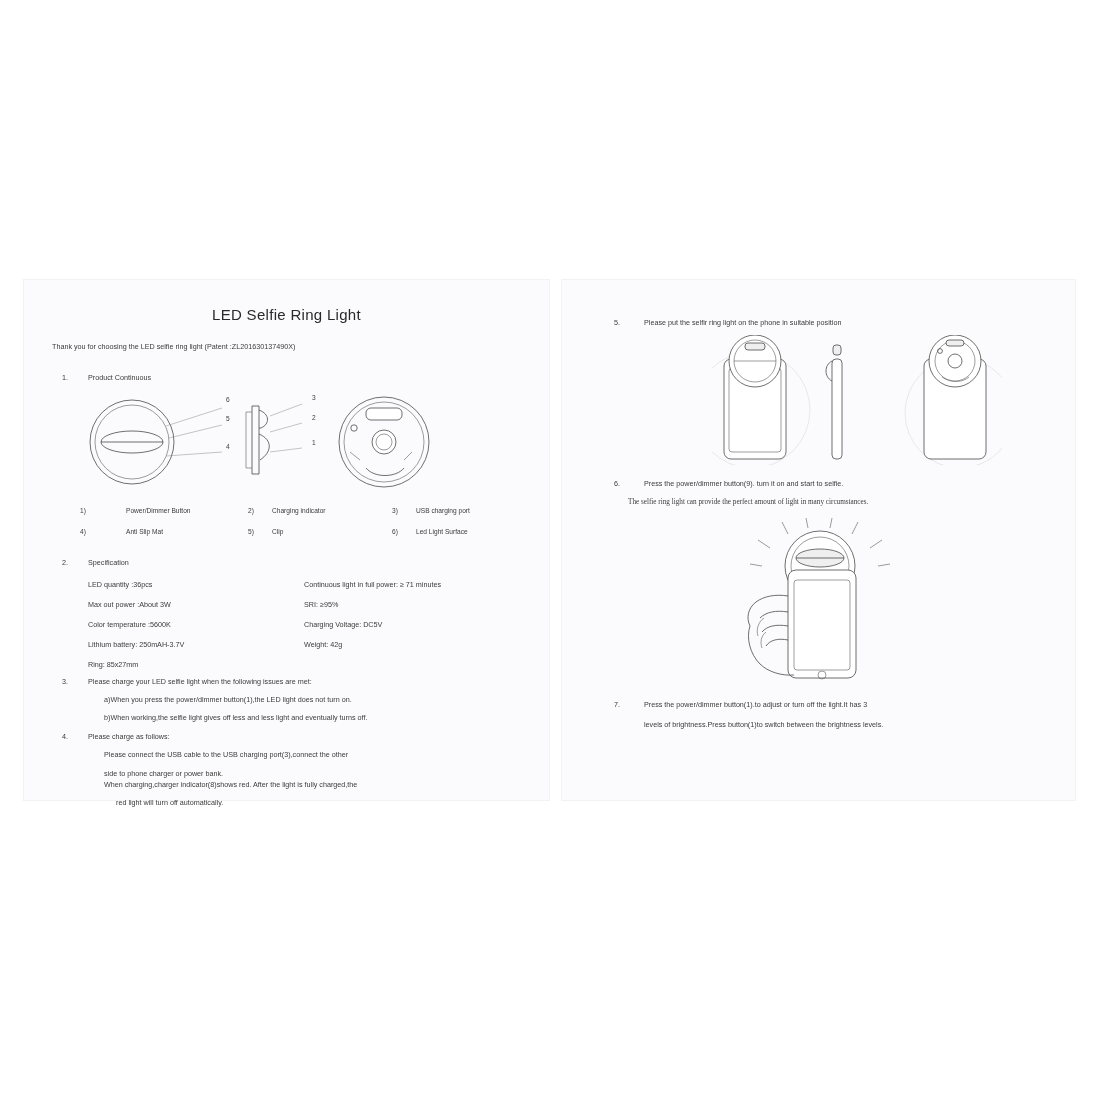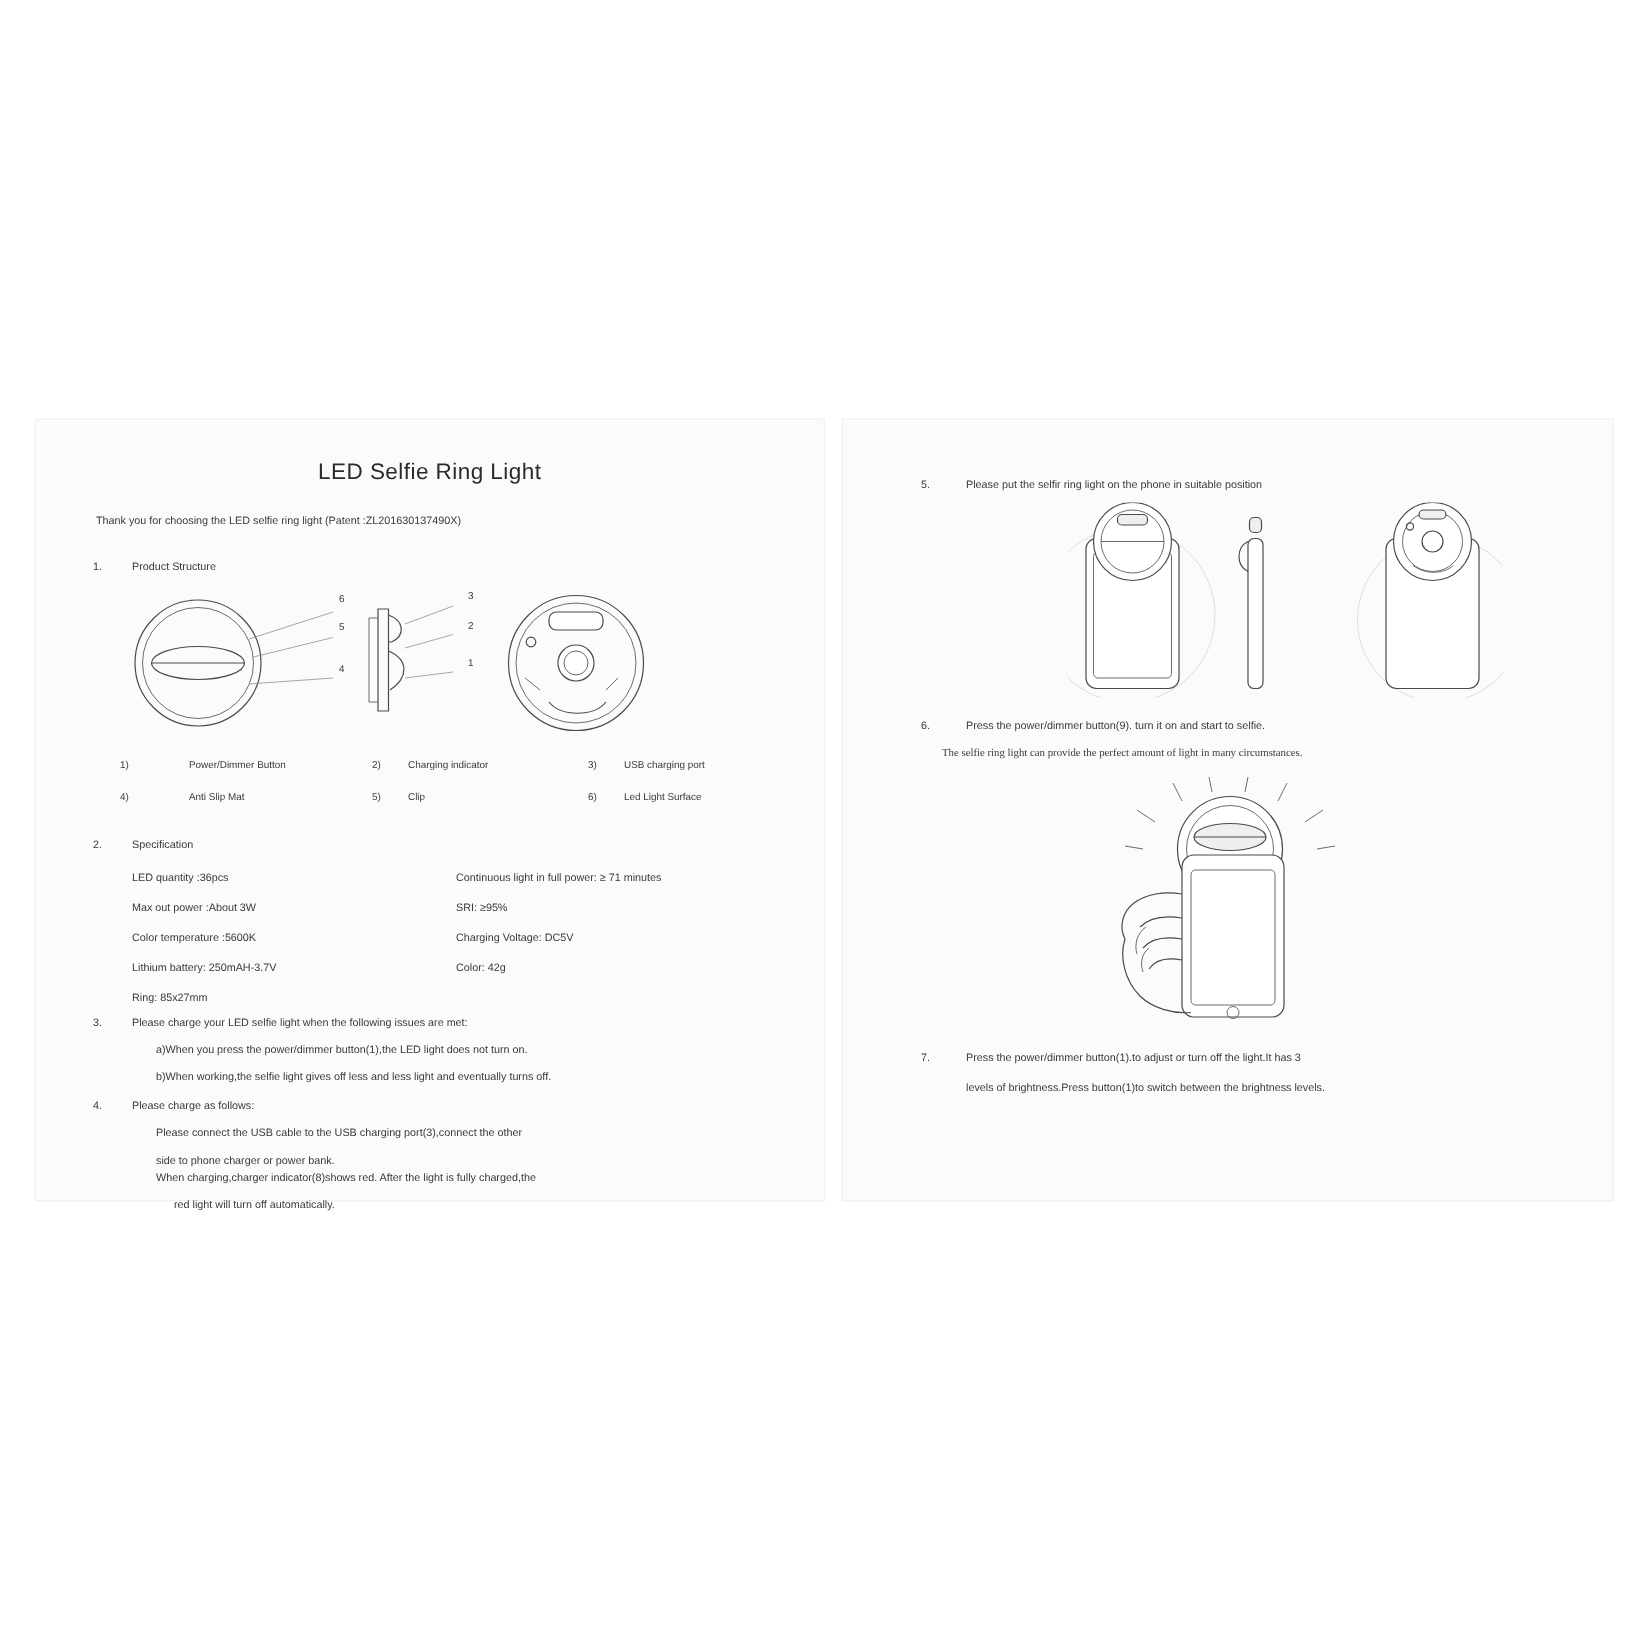--- a/index.html
+++ b/index.html
@@ -71,24 +71,24 @@
 </style>
 </head>
 <body>
 
 <div class="canvas">
 
   <div class="page" id="page-left">
 
     <div class="doc-title">LED Selfie Ring Light</div>
 
-    <div class="txt" style="left:40px; top:62px;text-align:right;">Thank you for choosing the LED selfie ring light  (Patent :ZL201630137490X)</div>
+    <div class="txt" style="left:28px; top:62px;text-align:right;">Thank you for choosing the LED selfie ring light  (Patent :ZL201630137490X)</div>
 
     <div class="num" style="left:38px; top:93px;">1.</div>
-    <div class="txt" style="left:64px; top:93px;">Product Structure</div>
+    <div class="txt" style="left:64px; top:93px;">Product Continuous</div>
 
     <div class="fig" style="left:50px; top:110px;">
       <svg width="430" height="100" viewBox="0 0 430 100">
 
         <circle class="ln" cx="58" cy="52" r="42"></circle>
         <circle class="ln-thin" cx="58" cy="52" r="37"></circle>
         <ellipse class="ln" cx="58" cy="52" rx="31" ry="11"></ellipse>
         <line class="ln" x1="27" y1="52" x2="89" y2="52"></line>
 
         <line class="ln-light" x1="92" y1="36" x2="148" y2="18"></line>
@@ -144,21 +144,21 @@
 
     <div class="txt" style="left:64px; top:300px;">LED quantity :36pcs</div>
     <div class="txt" style="left:64px; top:320px;text-align:center;">Max out power :About 3W</div>
     <div class="txt" style="left:64px; top:340px;">Color temperature :5600K</div>
     <div class="txt" style="left:64px; top:360px;">Lithium battery: 250mAH-3.7V</div>
     <div class="txt" style="left:64px; top:380px;">Ring: 85x27mm</div>
 
     <div class="txt" style="left:280px; top:300px;">Continuous light in full power: ≥ 71 minutes</div>
     <div class="txt" style="left:280px; top:320px;">SRI:  ≥95%</div>
     <div class="txt" style="left:280px; top:340px;">Charging Voltage: DC5V</div>
-    <div class="txt" style="left:280px; top:360px;">Color: 42g</div>
+    <div class="txt" style="left:280px; top:360px;">Weight: 42g</div>
 
     <div class="num" style="left:38px; top:397px;">3.</div>
     <div class="txt" style="left:64px; top:397px;">Please charge your LED selfie  light when the following issues are met:</div>
     <div class="txt" style="left:80px; top:415px;">a)When you press the power/dimmer button(1),the  LED  light does not turn on.</div>
     <div class="txt" style="left:80px; top:433px;">b)When working,the selfie light gives off less and less light and eventually turns off.</div>
 
     <div class="num" style="left:38px; top:452px;">4.</div>
     <div class="txt" style="left:64px; top:452px;">Please charge as follows:</div>
     <div class="txt" style="left:80px; top:470px;">Please connect the USB cable to the USB charging port(3),connect the other</div>
     <div class="txt" style="left:80px; top:489px;">side to phone charger or power bank.</div>

